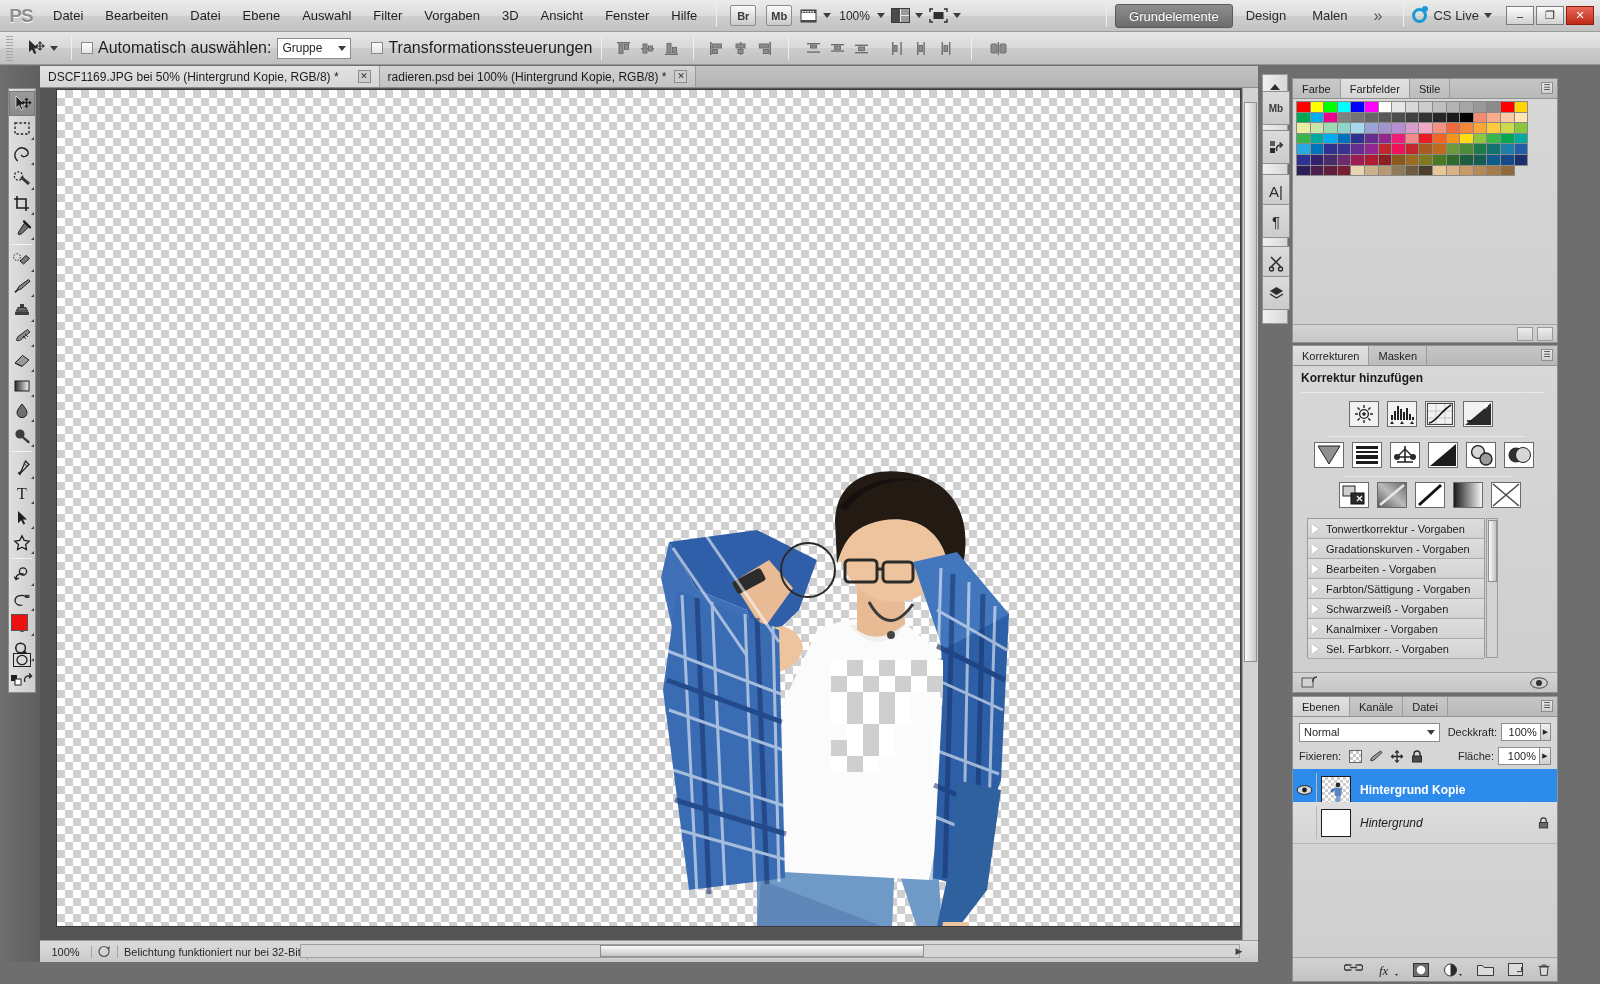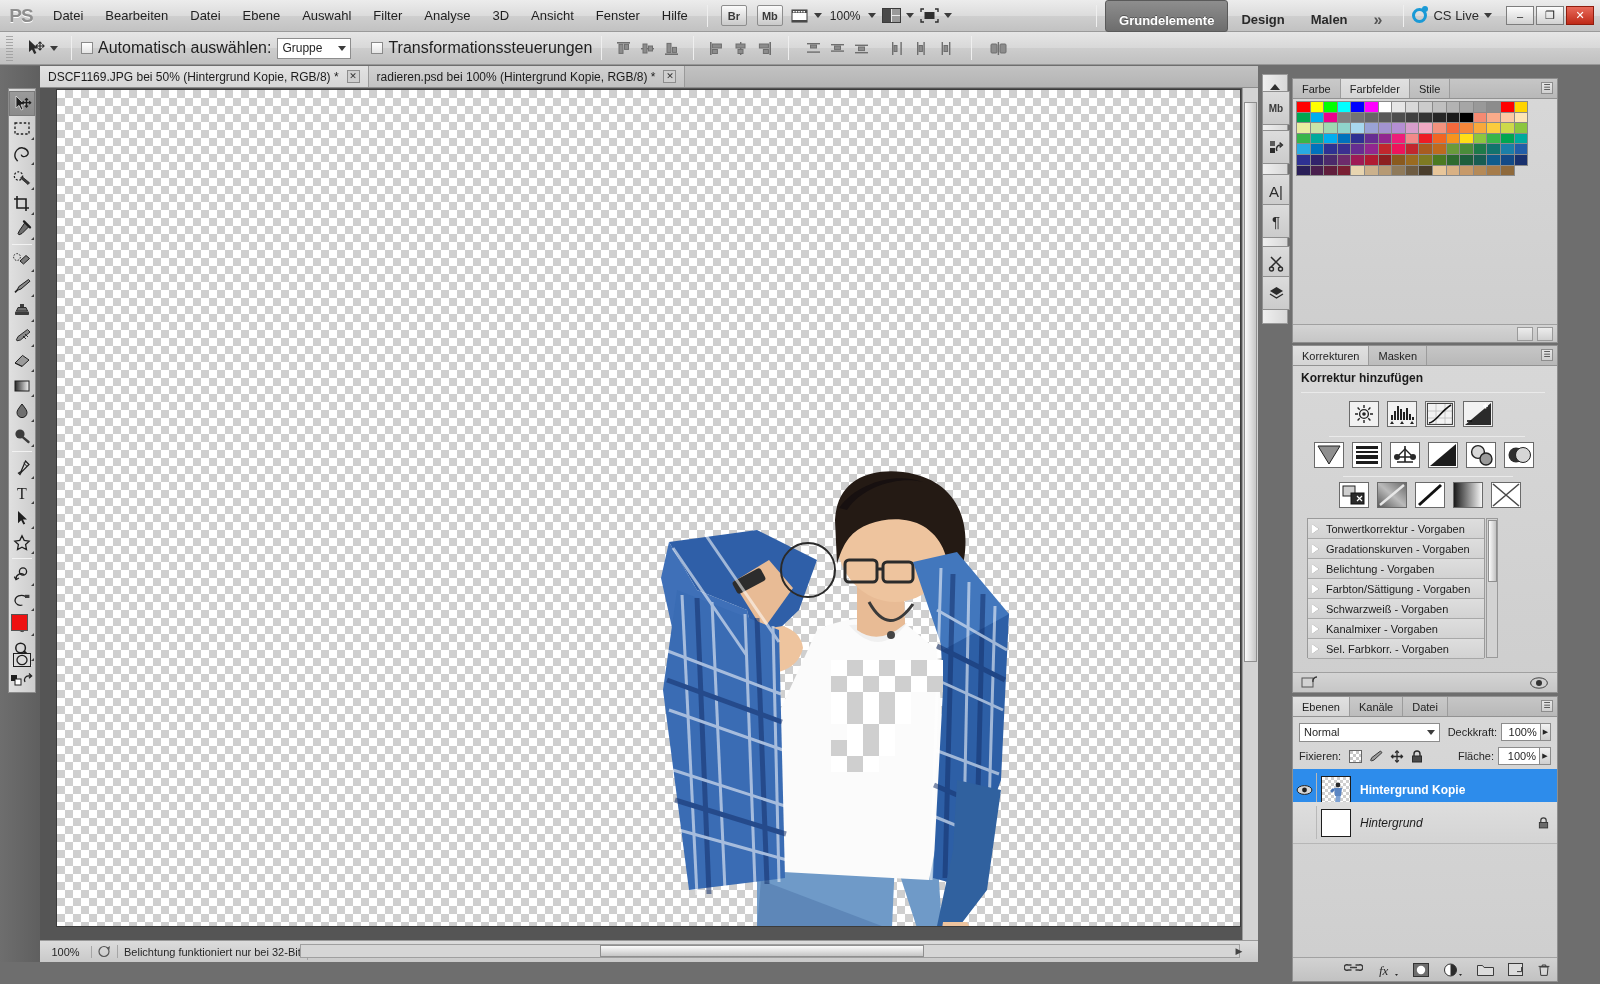--- a/index.html
+++ b/index.html
@@ -20,21 +20,21 @@
     text-shadow:0 1px 0 #fff;}
   .menu-item{padding:0 11px;height:32px;line-height:32px;font-size:13px;color:#1f1f1f;cursor:default;}
   .mb-sep{width:1px;height:22px;background:#a8a8a8;margin:0 8px;border-right:1px solid #efefef;}
   .tb-btn{height:21px;min-width:26px;padding:0 4px;border:1px solid #8d8d8d;border-radius:2px;
     background:linear-gradient(#fbfbfb,#c9c9c9);display:flex;align-items:center;justify-content:center;
     font-size:11px;font-weight:bold;color:#3a3a3a;margin:0 5px;cursor:default;}
   .tb-plain{height:24px;display:flex;align-items:center;margin:0 3px;cursor:default;}
   .caret{width:0;height:0;border-left:4px solid transparent;border-right:4px solid transparent;
     border-top:5px solid #3c3c3c;margin-left:5px;}
   .zoomtxt{font-size:12px;padding:0 2px;}
-  .ws-btn{height:32px;padding:8px 13px;line-height:24px;font-size:13px;font-weight:bold;color:#2a2a2a;cursor:default;}
+  .ws-btn{height:24px;padding:0 13px;line-height:24px;font-size:13px;font-weight:normal;color:#2a2a2a;cursor:default;}
   .ws-btn.active{background:linear-gradient(#8e8e8e,#6d6d6d);color:#fff;border:1px solid #5a5a5a;
     border-radius:3px;text-shadow:0 -1px 0 #00000055;}
   #cslive{display:flex;align-items:center;font-size:13px;color:#2b2b2b;}
   .cs-ring{width:15px;height:15px;border:3px solid #1a9ad6;border-radius:50%;margin-right:6px;position:relative;}
   .cs-ring:after{content:"";position:absolute;right:-4px;top:-5px;width:6px;height:6px;background:#1a9ad6;
     border-radius:50%;}
   .wbtn{width:28px;height:19px;border:1px solid #7d7d7d;
     background:linear-gradient(#fcfcfc,#d2d2d2);display:flex;align-items:center;justify-content:center;
     font-size:11px;color:#222;cursor:default;}
   .wbtn.close{background:linear-gradient(#e86a5a,#bf2a18);color:#fff;border-color:#8f1d0e;}
@@ -53,21 +53,21 @@
   .opt-label{font-size:16px;color:#1f1f1f;}
   .combo{height:21px;min-width:74px;border:1px solid #8d8d8d;background:#fff;display:flex;
     align-items:center;padding:0 4px;margin-left:6px;font-size:12px;justify-content:space-between;}
   .align-btn{width:22px;height:22px;display:flex;align-items:center;justify-content:center;margin:0 1px;}
 
   
   #tabbar{position:absolute;left:40px;top:66px;width:1218px;height:22px;
     background:linear-gradient(#c2c2c2,#b4b4b4);border-bottom:1px solid #8d8d8d;display:flex;align-items:flex-end;}
   .doctab{height:21px;display:flex;align-items:center;padding:0 8px;font-size:12px;
     background:linear-gradient(#d2d2d2,#c2c2c2);border-right:1px solid #9a9a9a;color:#1b1b1b;cursor:default;}
-  .doctab.active{background:linear-gradient(#e3e3e3,#d6d6d6);}
+  .doctab.active{background:linear-gradient(#e3e3e3,#d6d6d6);gap:11px;}
   .tabclose{width:13px;height:13px;border:1px solid #8d8d8d;background:#cfcfcf;margin-left:8px;
     font-size:9px;line-height:11px;text-align:center;color:#333;}
 
   
   #toolsdock{position:absolute;left:0;top:66px;width:40px;height:918px;
     background:linear-gradient(to right,#6e6e6e,#5f5f5f);}
   #tools{position:absolute;left:8px;top:88px;width:28px;
     background:linear-gradient(to right,#e0e0e0,#cdcdcd);border:1px solid #8c8c8c;
     padding:2px 0 3px 0;}
   .tool{width:26px;height:25px;display:flex;align-items:center;justify-content:center;position:relative;}
@@ -176,21 +176,21 @@
 
   <div id="menubar">
     <div id="ps-logo">PS</div>
 
     <div class="menu-item">Datei</div>
     <div class="menu-item">Bearbeiten</div>
     <div class="menu-item">Datei</div>
     <div class="menu-item">Ebene</div>
     <div class="menu-item">Auswahl</div>
     <div class="menu-item">Filter</div>
-    <div class="menu-item">Analyse</div>
+    <div class="menu-item">Vorgaben</div>
     <div class="menu-item">3D</div>
     <div class="menu-item">Ansicht</div>
     <div class="menu-item">Fenster</div>
     <div class="menu-item">Hilfe</div>
 
     <div class="mb-sep"></div>
 
     <div class="tb-btn">Br</div>
     <div class="tb-btn">Mb</div>
 
@@ -1123,21 +1123,21 @@
       <div class="presrow">
         <span class="ptri"></span>
         <span>Tonwertkorrektur - Vorgaben</span>
       </div>
       <div class="presrow">
         <span class="ptri"></span>
         <span>Gradationskurven - Vorgaben</span>
       </div>
       <div class="presrow">
         <span class="ptri"></span>
-        <span>Belichtung - Vorgaben</span>
+        <span>Bearbeiten - Vorgaben</span>
       </div>
       <div class="presrow">
         <span class="ptri"></span>
         <span>Farbton/Sättigung - Vorgaben</span>
       </div>
       <div class="presrow">
         <span class="ptri"></span>
         <span>Schwarzweiß - Vorgaben</span>
       </div>
       <div class="presrow">

